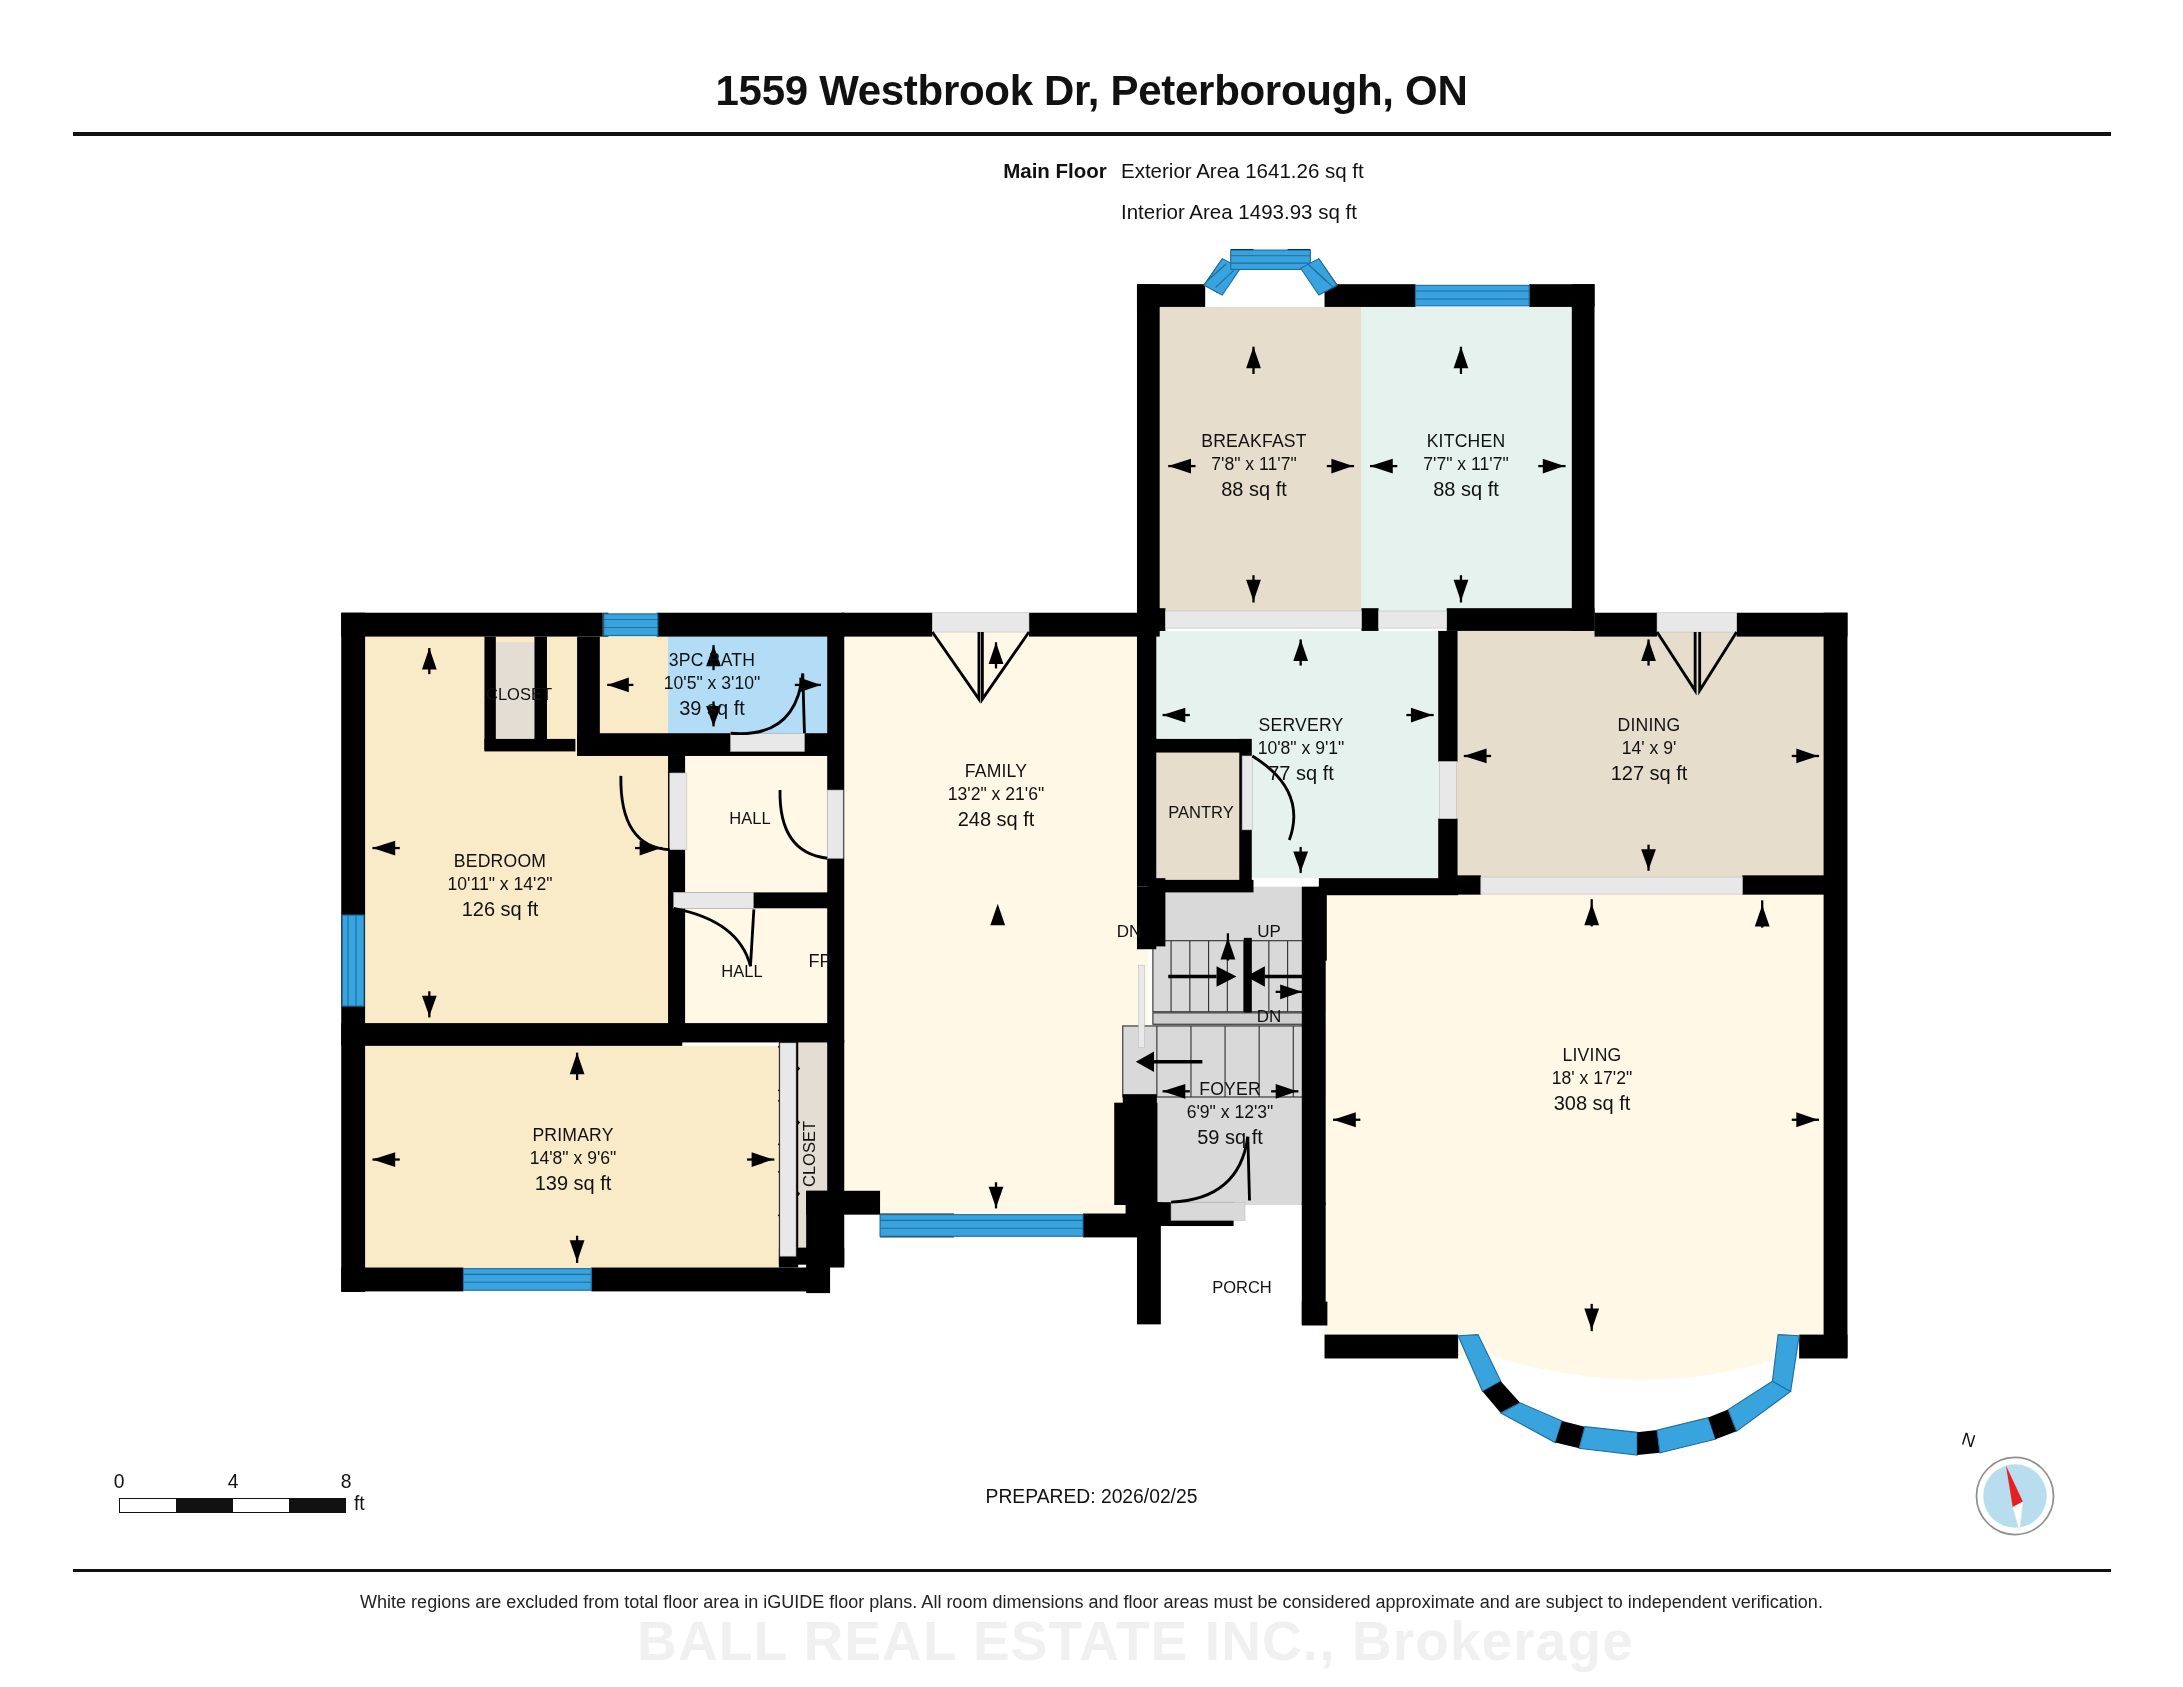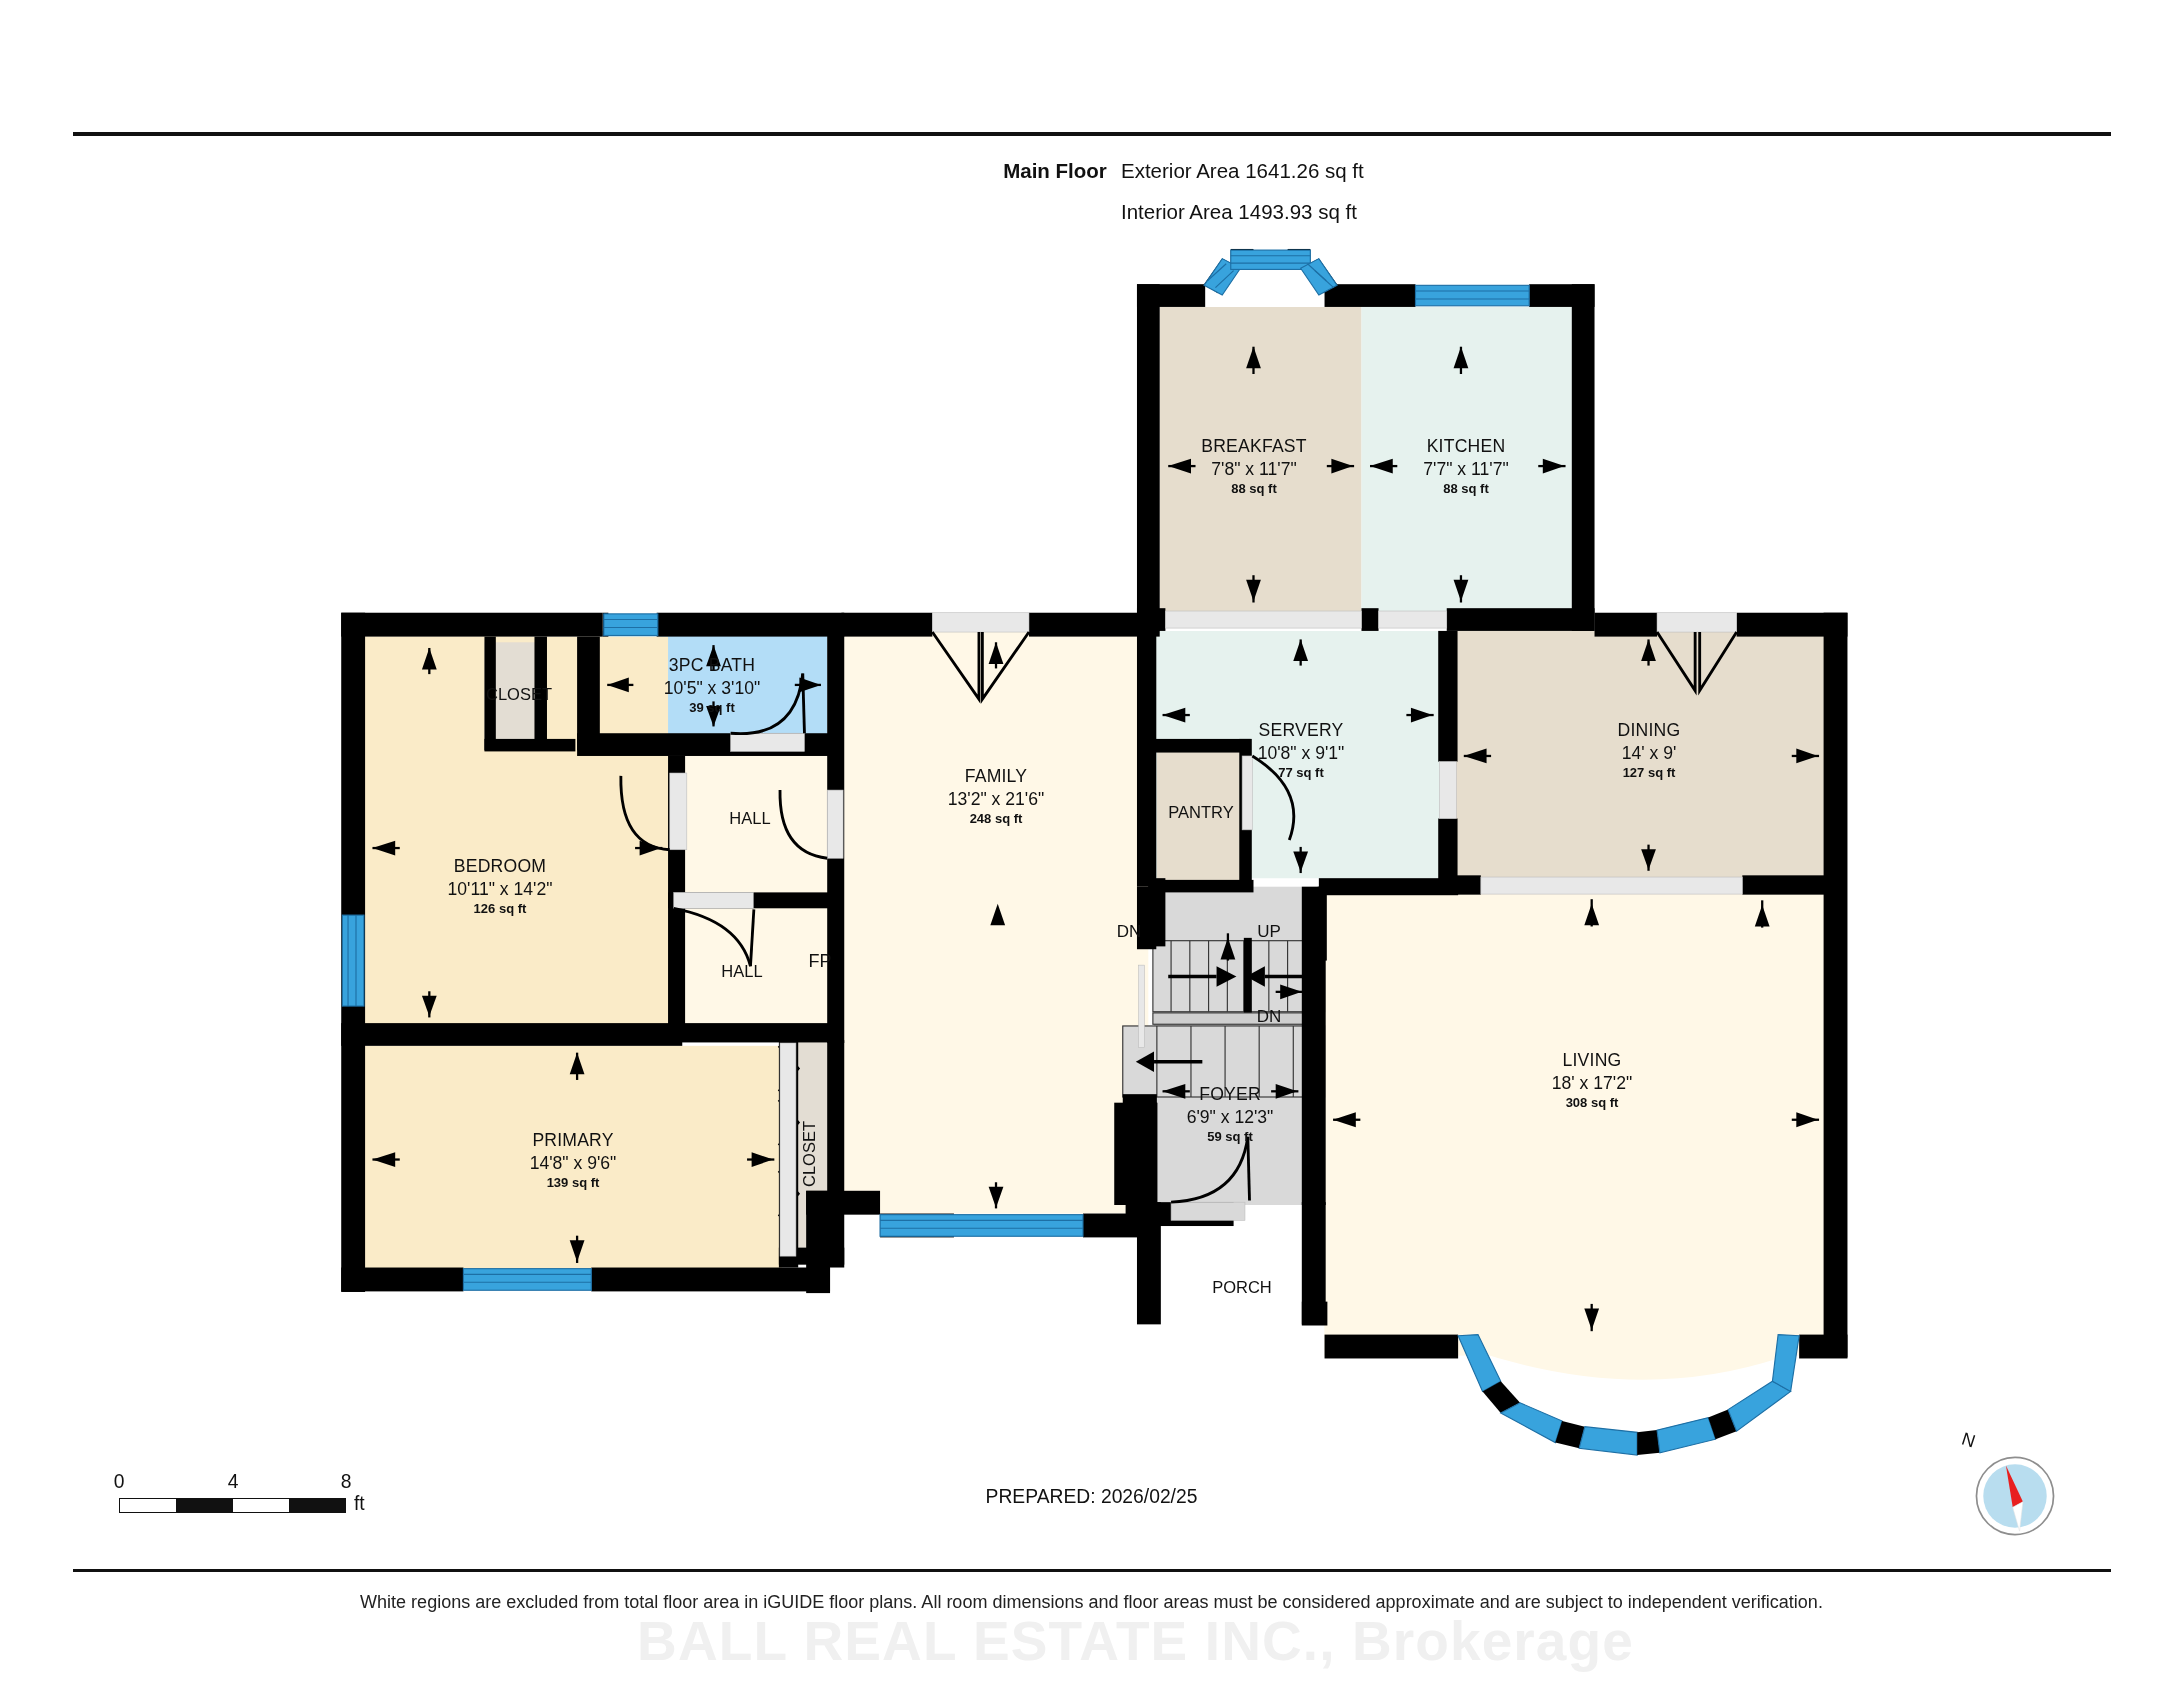--- a/index.html
+++ b/index.html
@@ -33,21 +33,21 @@
   #plan svg{position:absolute;left:0;top:0;}
 
   
   .rlabel{
     position:absolute;text-align:center;color:#111;
     font-size:17.6px;line-height:1.30;white-space:nowrap;
     transform:translate(-50%,-50%);pointer-events:none;
   }
   .rlabel .nm{font-size:17.6px;letter-spacing:0.2px;}
   .rlabel .dm{font-size:17.6px;}
-  .rlabel .sq{font-size:13px;font-weight:bold;}
+  .rlabel .sq{font-size:20px;}
   .rlabel.small{font-size:16.5px;}
   .rlabel.vert{transform:translate(-50%,-50%) rotate(-90deg);}
   .stxt{
     position:absolute;font-size:17px;color:#111;
     transform:translate(-50%,-50%);white-space:nowrap;
   }
 
   
   #scale{position:absolute;left:119px;top:1471px;}
   #scale .nums{position:relative;width:227px;height:25px;}
@@ -79,20 +79,21 @@
     font-size:55px;font-weight:bold;color:#f0f0f0;letter-spacing:1.1px;
     pointer-events:none;
     padding-left:44px;
   }
 </style>
 </head>
 <body>
 
 <div id="page">
 
+  <div id="title">1559 Westbrook Dr, Peterborough, ON</div>
   <div id="rule-top"></div>
 
   <div id="areas">
     <div class="row">
       <div class="lbl">Main Floor</div>
       <div class="val">Exterior Area 1641.26 sq ft</div>
     </div>
     <div class="row row2">
       <div class="val">Interior Area 1493.93 sq ft</div>
     </div>

